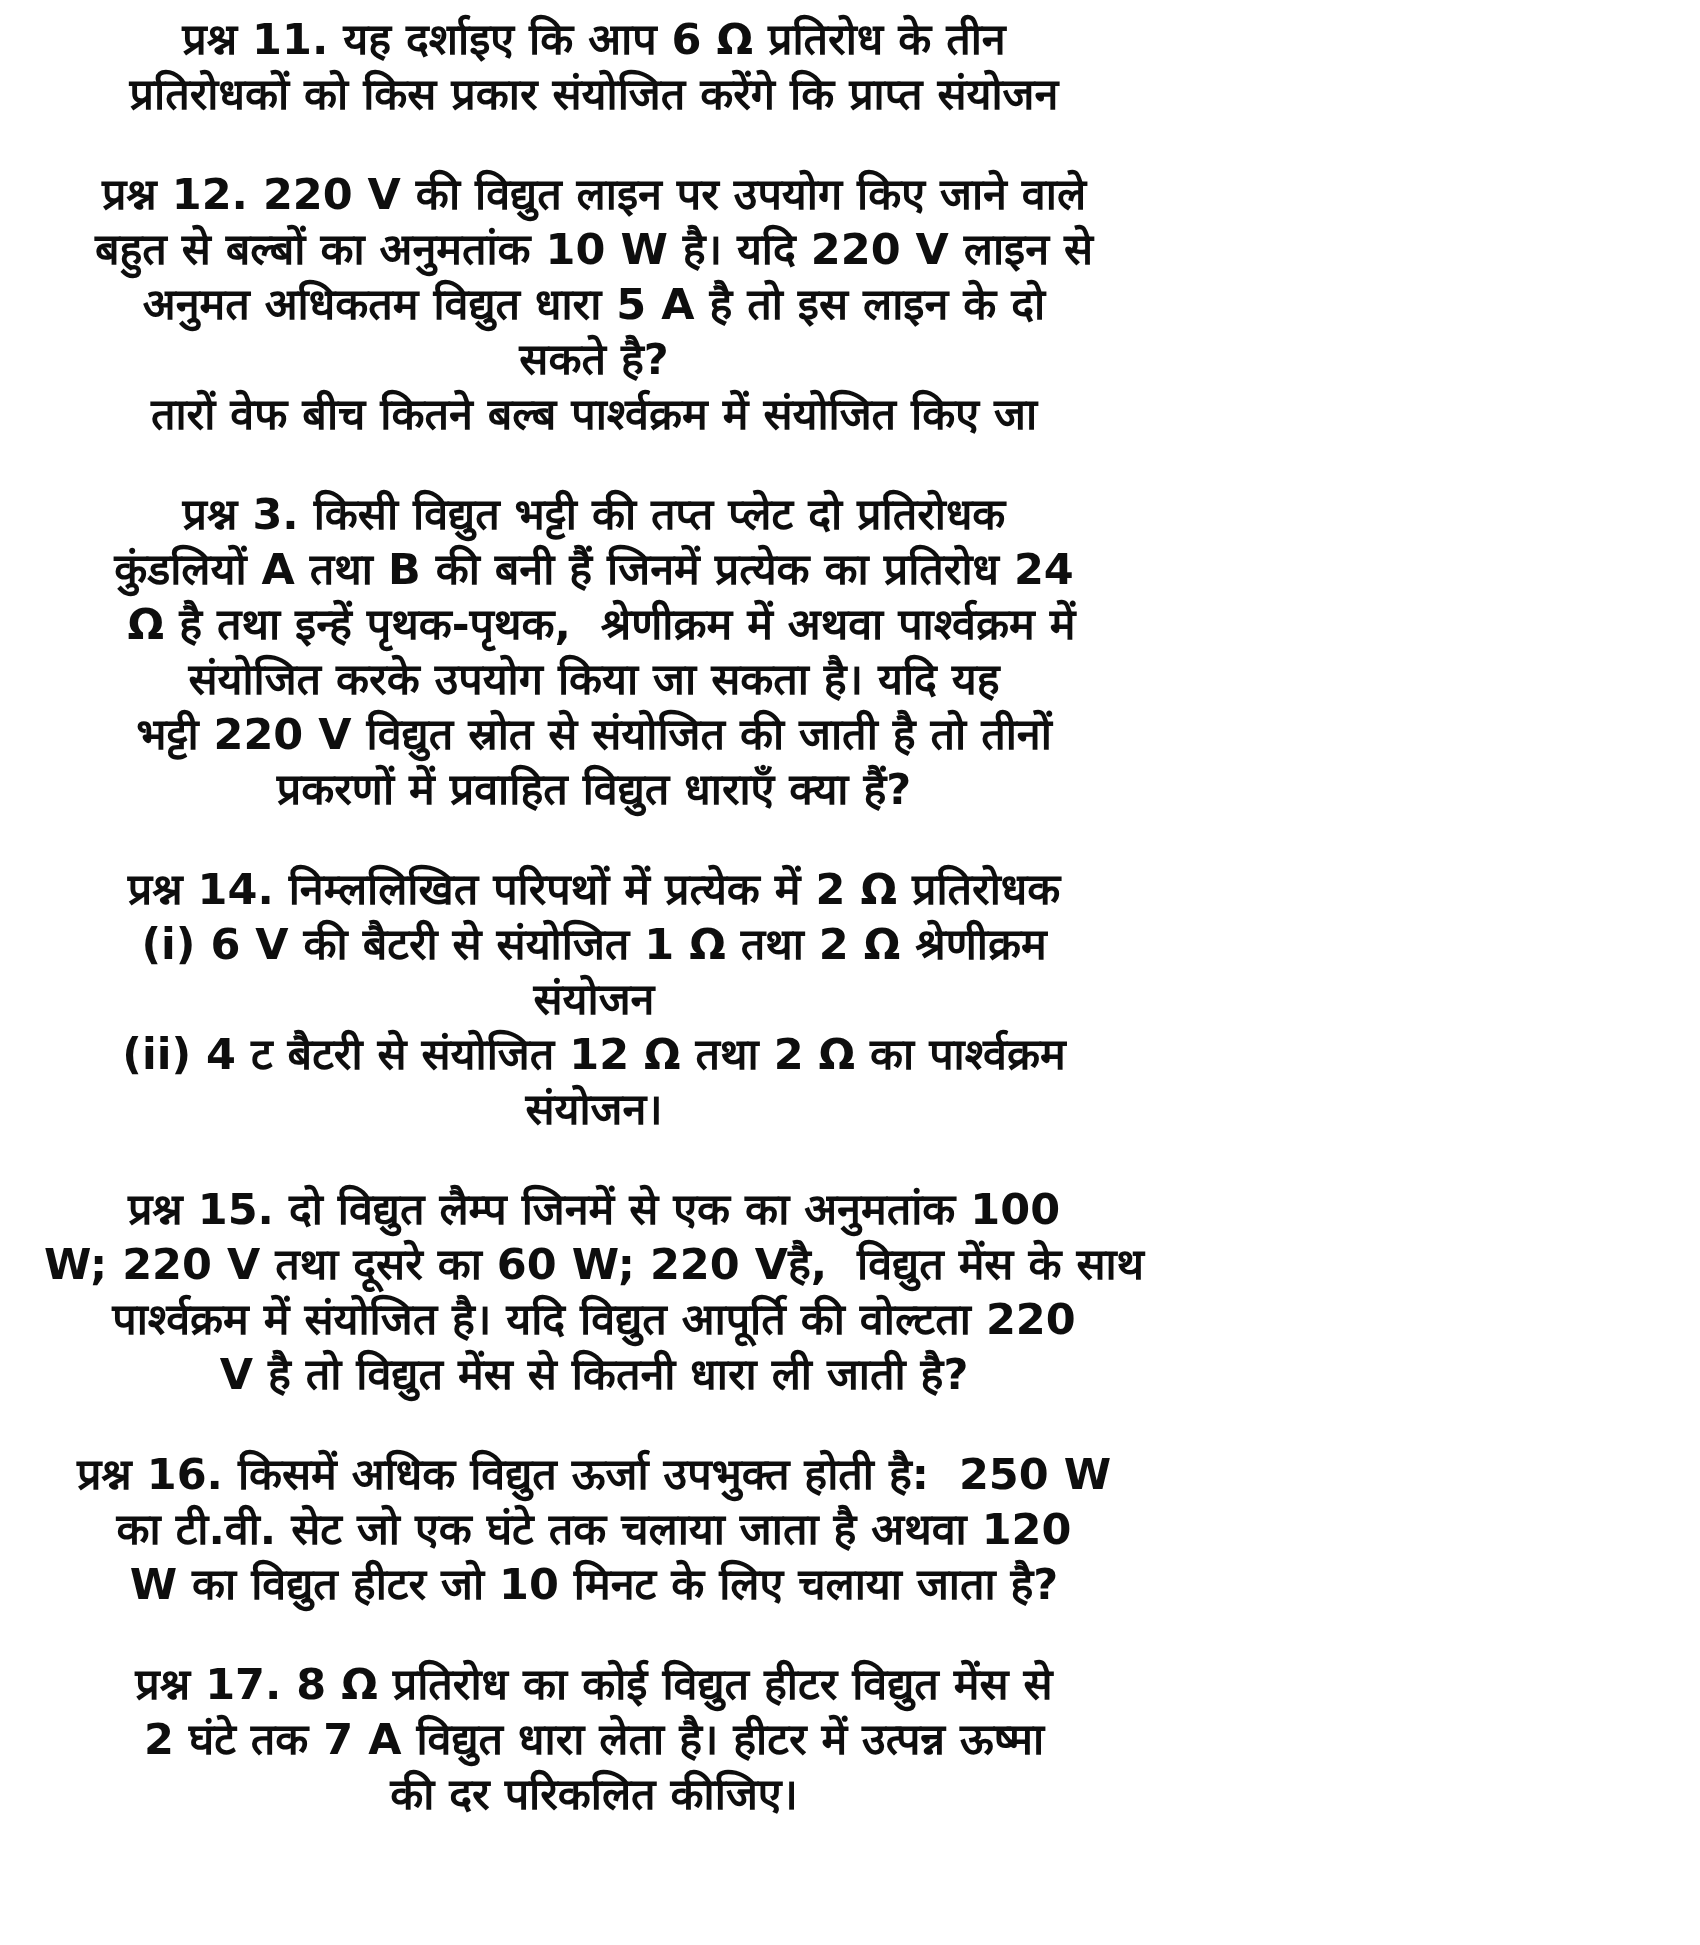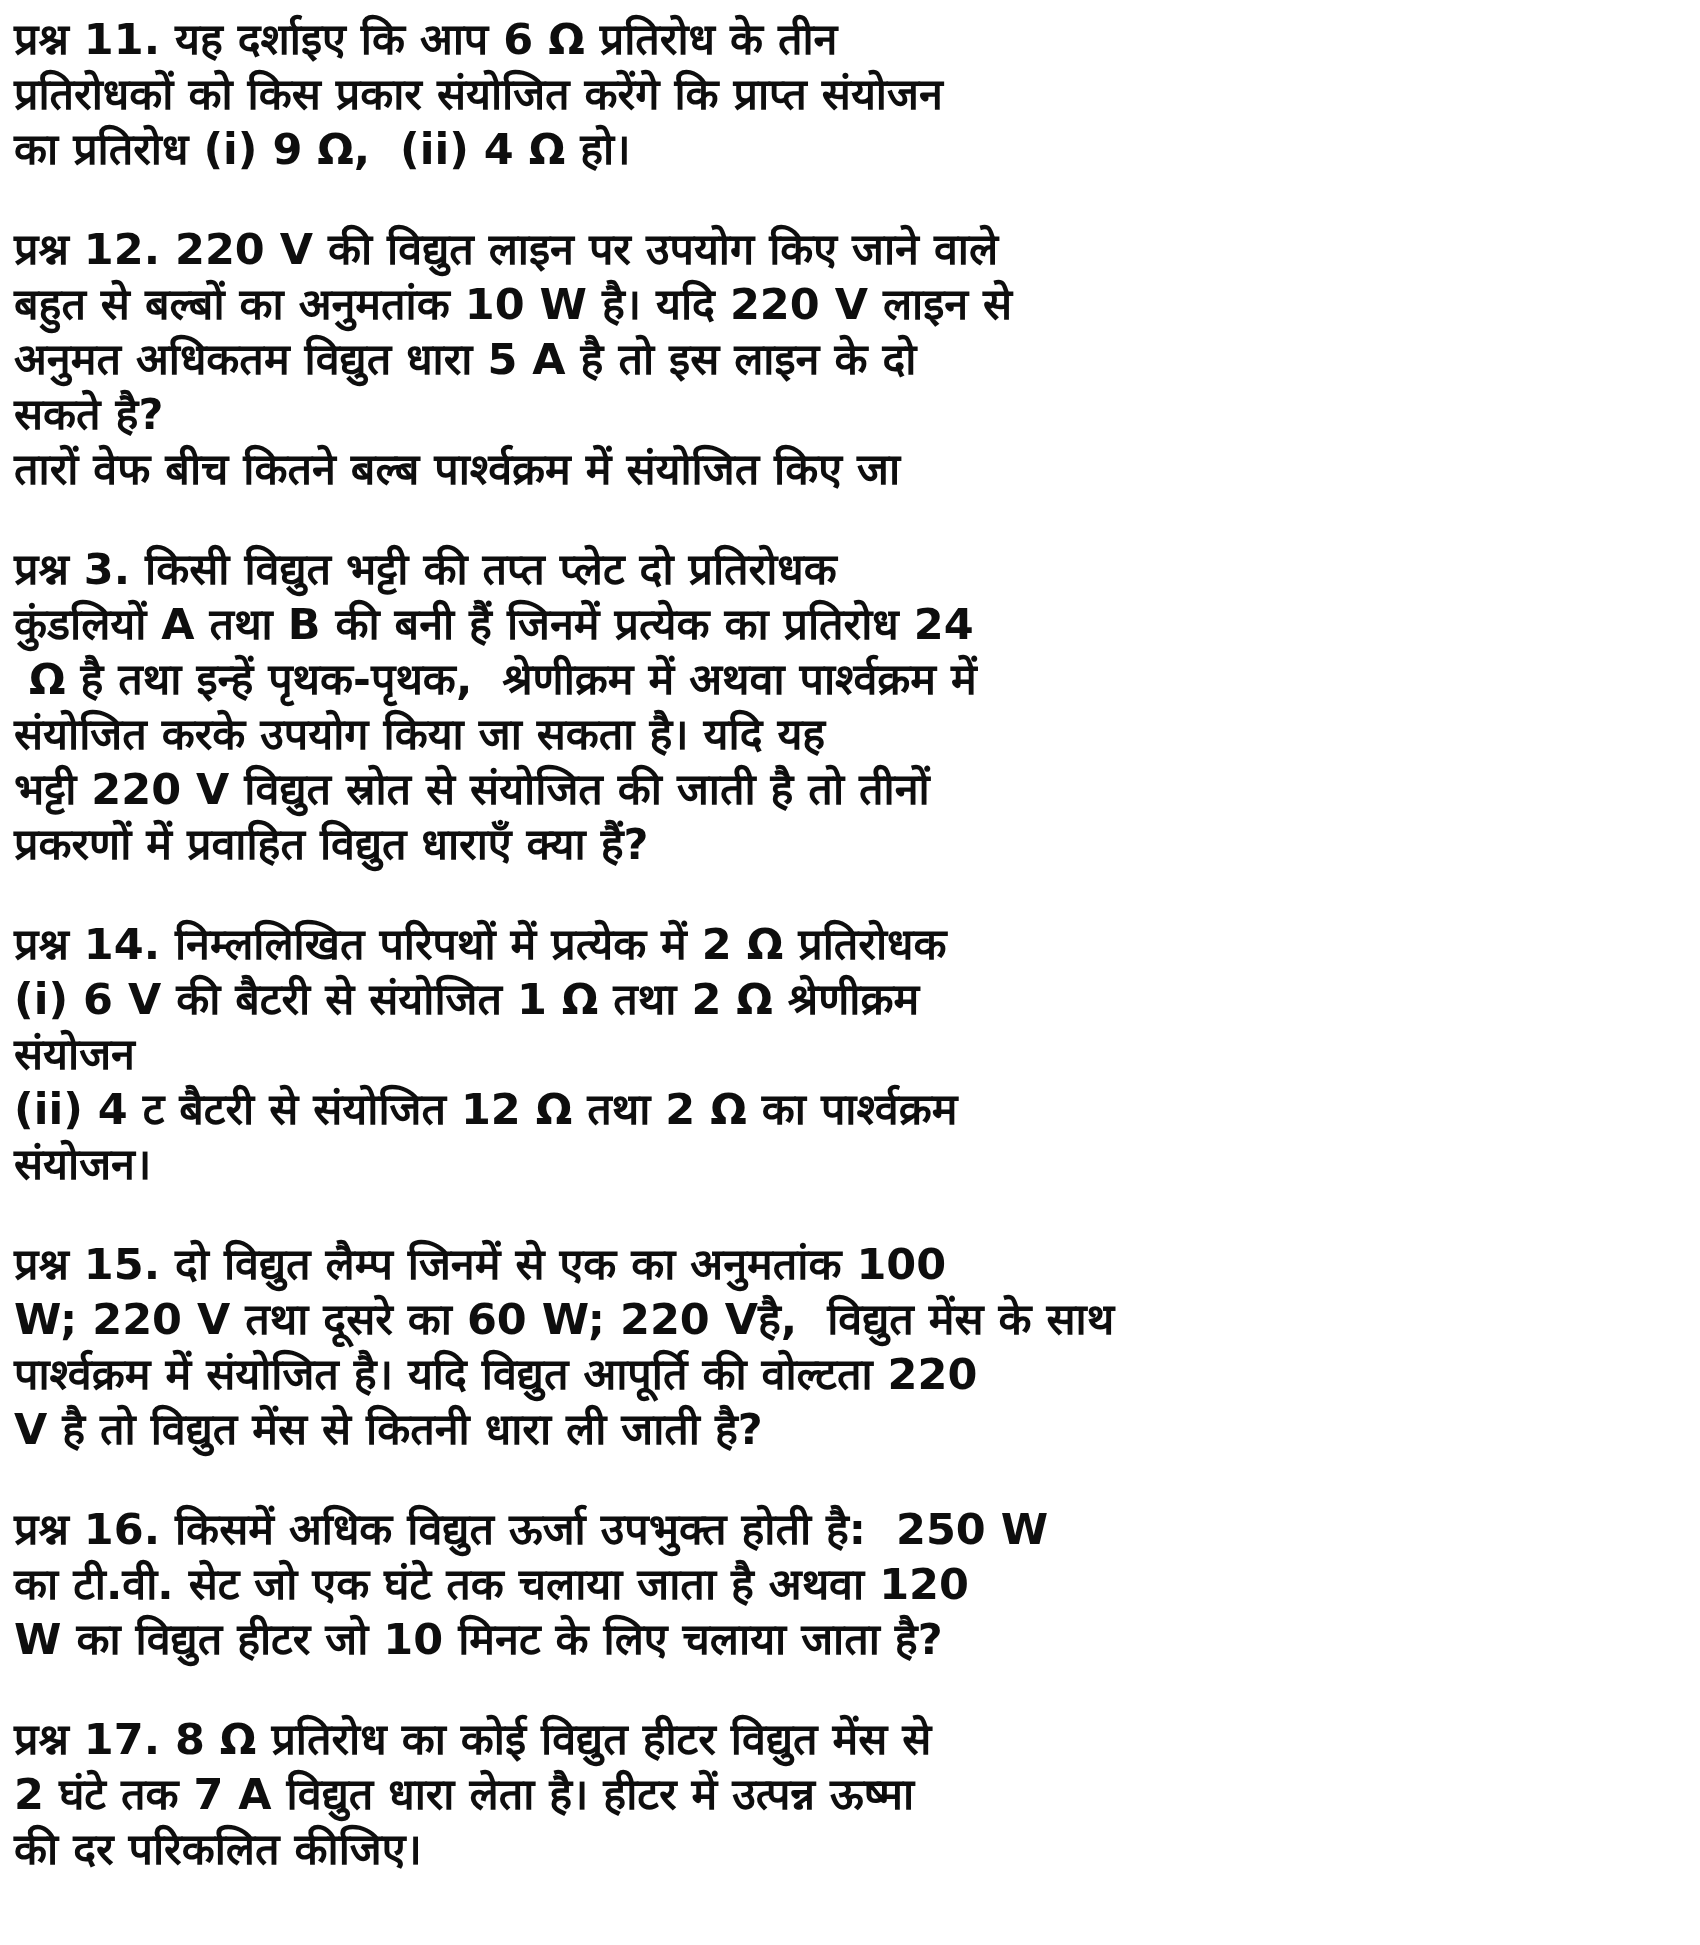--- a/index.html
+++ b/index.html
@@ -26,31 +26,31 @@
     font-size: 43px;
     line-height: 55px;
     text-rendering: optimizeLegibility;
   }
   .question:last-child {
     margin-bottom: 14px;
   }
   .line {
     display: block;
     white-space: pre-wrap;
+    text-align: center;
   }
 </style>
 </head>
 <body>
 
 <div class="page">
 
   <p class="question">
     <span class="line">प्रश्न 11. यह दर्शाइए कि आप 6 Ω प्रतिरोध के तीन</span>
     <span class="line">प्रतिरोधकों को किस प्रकार संयोजित करेंगे कि प्राप्त संयोजन</span>
-    <span class="line">का प्रतिरोध (i) 9 Ω,  (ii) 4 Ω हो।</span>
   </p>
 
   <p class="question">
     <span class="line">प्रश्न 12. 220 V की विद्युत लाइन पर उपयोग किए जाने वाले</span>
     <span class="line">बहुत से बल्बों का अनुमतांक 10 W है। यदि 220 V लाइन से</span>
     <span class="line">अनुमत अधिकतम विद्युत धारा 5 A है तो इस लाइन के दो</span>
     <span class="line">सकते है?</span>
     <span class="line">तारों वेफ बीच कितने बल्ब पार्श्वक्रम में संयोजित किए जा</span>
   </p>
 

